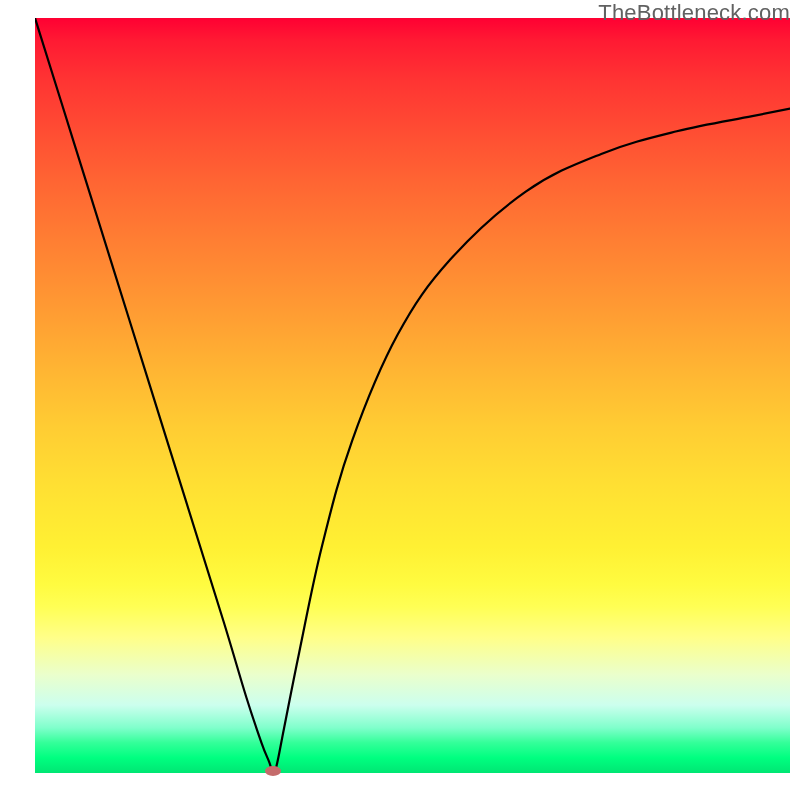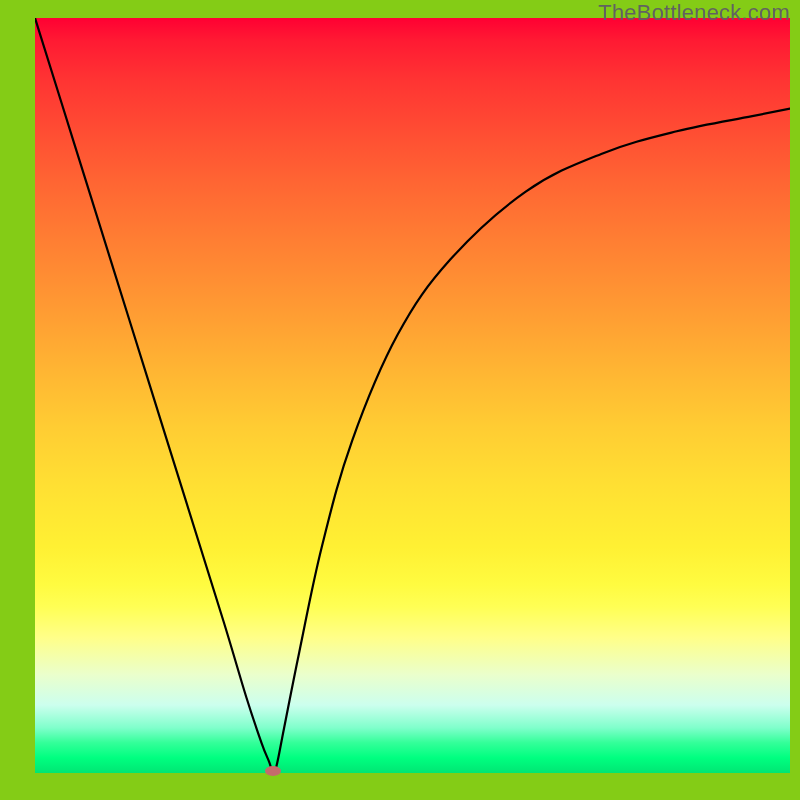--- a/index.html
+++ b/index.html
@@ -7,21 +7,21 @@
     width: 800px;
     height: 800px;
     background: #000;
     position: relative;
     overflow: hidden;
   }
   .outer-frame {
     position: absolute;
     left: 0; top: 0;
     width: 800px; height: 800px;
-    background: #84cc16;
+    background: #ffffff;
   }
   .plot-area {
     position: absolute;
     left: 35px;
     top: 18px;
     width: 755px;
     height: 755px;
     background: linear-gradient(to bottom,
       #ff0033 0%,
       #ff1a33 3%,

